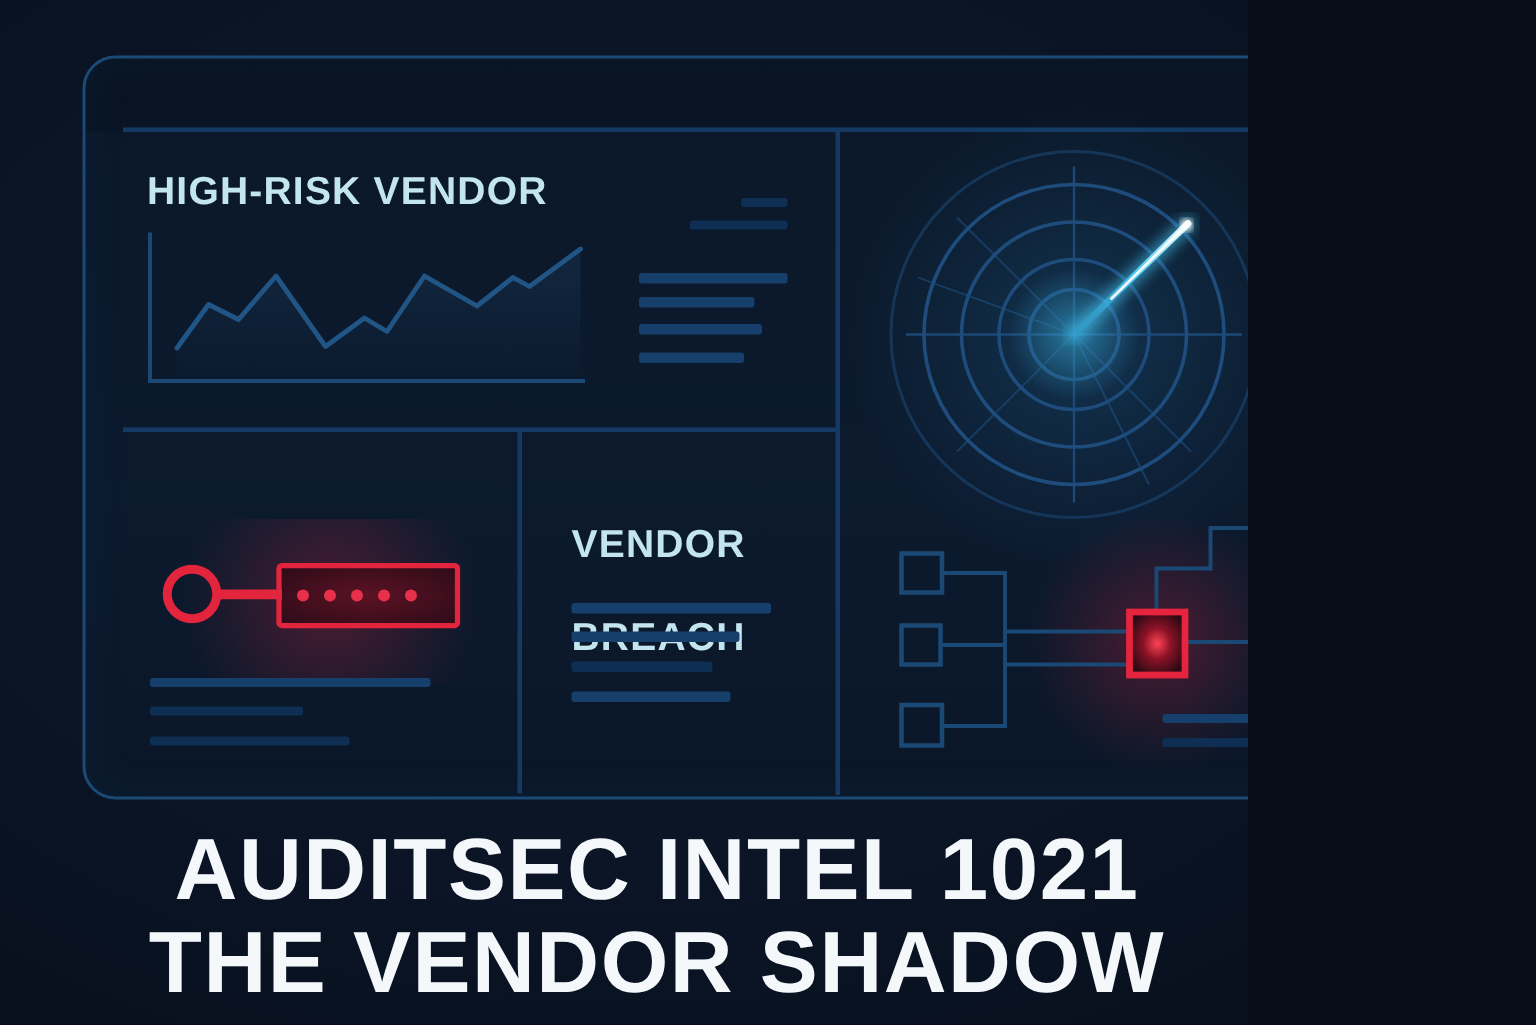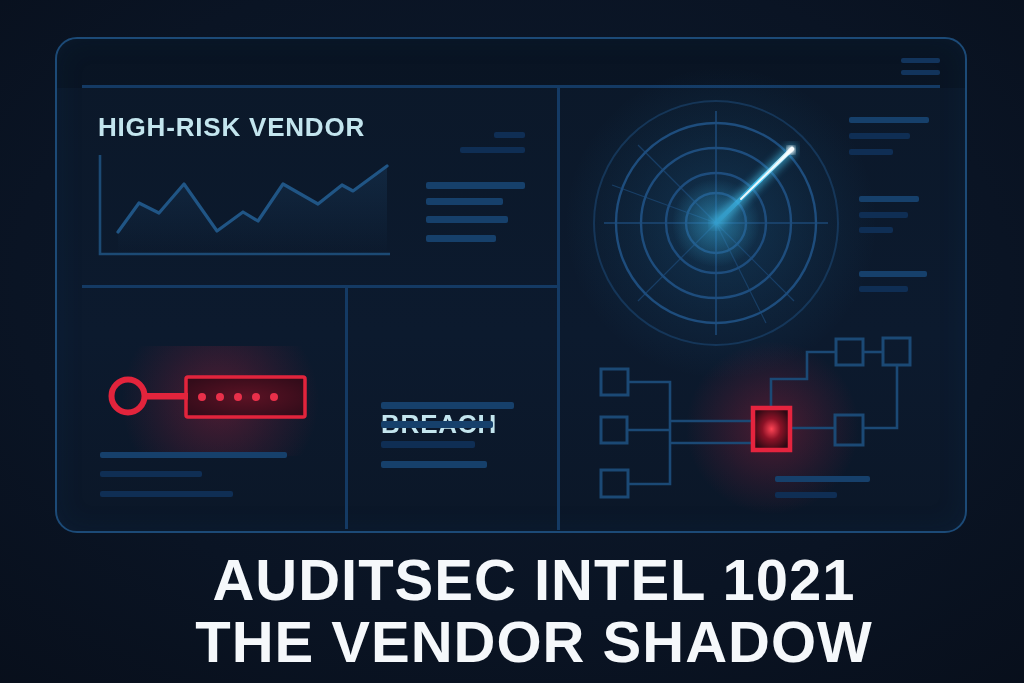--- a/index.html
+++ b/index.html
@@ -1,17 +1,17 @@
 <!DOCTYPE html>
 <html><head>
 <meta charset="utf-8">
 <style>
   html,body{margin:0;padding:0;background:#070d18;}
   .stage{
-    position:relative;width:1024px;height:683px;overflow:hidden;
+    position:relative;width:832px;height:683px;overflow:hidden;
     font-family:"Liberation Sans",sans-serif;
     background:radial-gradient(ellipse 900px 600px at 50% 42%, #0d1a2d 0%, #0a1424 55%, #070d18 100%);
   }
   
   .panel{
     position:absolute;left:55px;top:37px;width:908px;height:492px;
     border:2.5px solid #1c4a77;border-radius:22px;
     background:linear-gradient(180deg,#0b1829 0%,#0c1a2e 60%,#0b1728 100%);
     box-shadow:0 0 28px rgba(20,70,130,.12) inset;
   }
@@ -99,21 +99,21 @@
       <circle cx="151" cy="25" r="4"></circle>
         <circle cx="169" cy="25" r="4"></circle>
     </g>
   </svg>
 
   <div class="sk b" style="left:100px;top:452px;width:187px;height:6px;"></div>
   <div class="sk" style="left:100px;top:471px;width:102px;height:6px;"></div>
   <div class="sk" style="left:100px;top:491px;width:133px;height:6px;"></div>
 
   <div class="sec-head" style="left:381px;top:316px;">
-    <br>
+    <span>VENDOR</span><br>
     <span>BREACH</span>
   </div>
   <div class="sk b" style="left:381px;top:402px;width:133px;height:7px;"></div>
   <div class="sk b" style="left:381px;top:421px;width:112px;height:7px;"></div>
   <div class="sk" style="left:381px;top:441px;width:94px;height:7px;"></div>
   <div class="sk b" style="left:381px;top:461px;width:106px;height:7px;"></div>
 
   <div class="glow cyan" style="left:556px;top:63px;width:330px;height:320px;"></div>
   <svg style="left:576px;top:95px;" width="280" height="260" viewBox="0 0 280 260">
     <defs>

